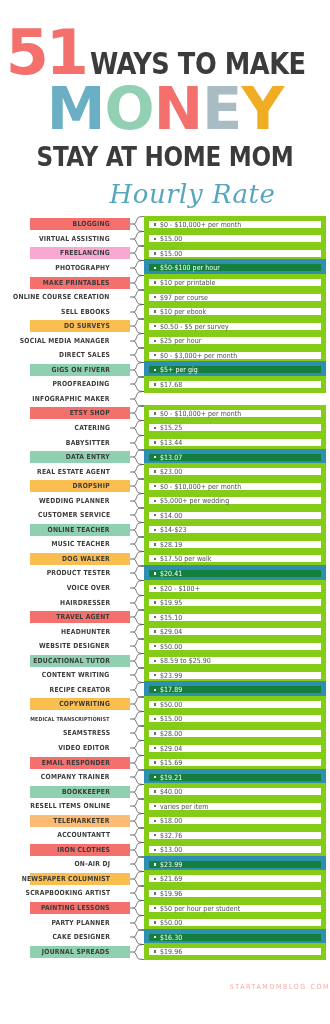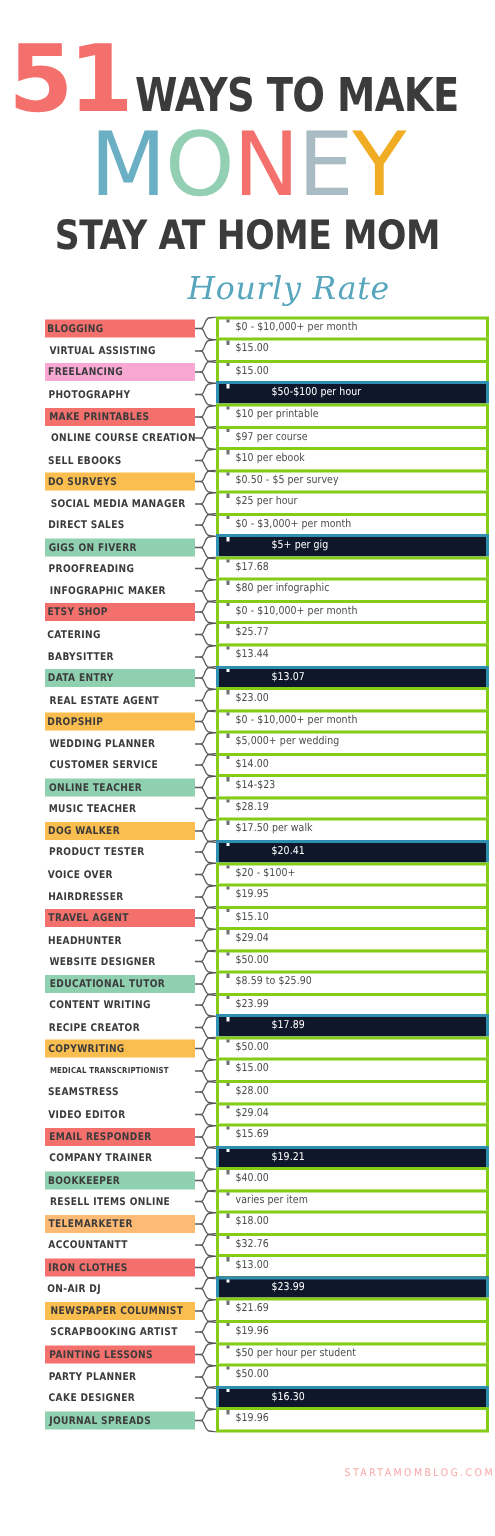--- a/index.html
+++ b/index.html
@@ -42,21 +42,21 @@
     font-weight: bold;
     font-size: 31px;
     color: #3b3b3b;
     letter-spacing: -0.5px;
     transform: scaleX(0.92);
     transform-origin: left bottom;
   }
   .title-money {
     margin-top: 2px;
     font-family: "DejaVu Sans", sans-serif;
-    font-weight: normal;
+    font-weight: bold;
     font-size: 59px;
     letter-spacing: -1px;
     line-height: 0.95;
   }
   .title-money span { display: inline-block; }
   .m-l1 { color: #6aafc4; }
   .m-l2 { color: #93cfb2; }
   .m-l3 { color: #f4706c; }
   .m-l4 { color: #a9bcc4; }
   .m-l5 { color: #f0ad24; }
@@ -66,21 +66,21 @@
     font-weight: bold;
     font-size: 27px;
     color: #3b3b3b;
     letter-spacing: -0.3px;
     transform: scaleX(0.95);
   }
   .hourly-rate {
     margin-top: 7px;
     font-family: "DejaVu Serif", serif;
     font-style: italic;
-    font-size: 21px;
+    font-size: 26px;
     color: #58a6bd;
     padding-left: 55px;
     letter-spacing: 0.5px;
   }
 
   
   .list {
     position: relative;
     margin-top: 8px;
     padding-left: 30px;
@@ -89,22 +89,23 @@
   .row {
     display: flex;
     align-items: center;
     height: 14.55px;
   }
   .left {
     width: 100px;
     height: 12px;
     display: flex;
     align-items: center;
+    justify-content: flex-end;
     flex: 0 0 100px;
-    padding-right: 8px;
+    padding-right: 20px;
     position: relative;
   }
   .left.tinted { border-radius: 0; }
   .left-label {
     font-family: "DejaVu Sans Condensed", "Liberation Sans Narrow", "Liberation Sans", sans-serif;
     font-size: 7px;
     font-weight: bold;
     color: #3b3b3b;
     letter-spacing: 0.25px;
     white-space: nowrap;
@@ -120,31 +121,30 @@
     height: 16px;
     display: flex;
     align-items: center;
     justify-content: center;
   }
   .brace svg { display: block; }
 
   .right {
     flex: 1 1 auto;
     height: 17px;
-    border: 2px solid #84cc16;
+    border: 5px solid #84cc16;
     background: #ffffff;
     display: flex;
-    align-items: flex-start;
+    align-items: center;
     padding-left: 5px;
     position: relative;
   }
   .right.hl {
-    background: #0f172a;
+    background: #15803d;
     border-color: #2e8fb0;
-    gap: 24px;
   }
   .bullet {
     width: 2.4px;
     height: 2.4px;
     background: #6d6f72;
     margin-right: 4px;
     flex: 0 0 auto;
   }
   .right.hl .bullet { background: #ffffff; }
   .right-label {
@@ -368,24 +368,20 @@
       <div class="row">
         <div class="left" style="background: transparent;">
           <span class="left-label">INFOGRAPHIC MAKER</span>
         </div>
         <div class="brace">
           <svg width="14" height="16" viewBox="0 0 14 16" fill="none">
   <path d="M0 8 H4 C6.4 8 6.4 1.4 9.2 1.0 L13.6 0.4" stroke="#58595b" stroke-width="0.85" fill="none" stroke-linecap="round"></path>
   <path d="M4 8 C6.4 8 6.4 14.6 9.2 15.0 L13.6 15.6" stroke="#58595b" stroke-width="0.85" fill="none" stroke-linecap="round"></path>
 </svg>
         </div>
-        <div class="right">
-          <span class="bullet"></span>
-          <span class="right-label">$80 per infographic</span>
-        </div>
       </div>
       <div class="row">
         <div class="left tinted" style="background: rgb(244, 112, 108);">
           <span class="left-label">ETSY SHOP</span>
         </div>
         <div class="brace">
           <svg width="14" height="16" viewBox="0 0 14 16" fill="none">
   <path d="M0 8 H4 C6.4 8 6.4 1.4 9.2 1.0 L13.6 0.4" stroke="#58595b" stroke-width="0.85" fill="none" stroke-linecap="round"></path>
   <path d="M4 8 C6.4 8 6.4 14.6 9.2 15.0 L13.6 15.6" stroke="#58595b" stroke-width="0.85" fill="none" stroke-linecap="round"></path>
 </svg>
@@ -400,21 +396,21 @@
           <span class="left-label">CATERING</span>
         </div>
         <div class="brace">
           <svg width="14" height="16" viewBox="0 0 14 16" fill="none">
   <path d="M0 8 H4 C6.4 8 6.4 1.4 9.2 1.0 L13.6 0.4" stroke="#58595b" stroke-width="0.85" fill="none" stroke-linecap="round"></path>
   <path d="M4 8 C6.4 8 6.4 14.6 9.2 15.0 L13.6 15.6" stroke="#58595b" stroke-width="0.85" fill="none" stroke-linecap="round"></path>
 </svg>
         </div>
         <div class="right">
           <span class="bullet"></span>
-          <span class="right-label">$25.77</span>
+          <span class="right-label">$15.25</span>
         </div>
       </div>
       <div class="row">
         <div class="left" style="background: transparent;">
           <span class="left-label">BABYSITTER</span>
         </div>
         <div class="brace">
           <svg width="14" height="16" viewBox="0 0 14 16" fill="none">
   <path d="M0 8 H4 C6.4 8 6.4 1.4 9.2 1.0 L13.6 0.4" stroke="#58595b" stroke-width="0.85" fill="none" stroke-linecap="round"></path>
   <path d="M4 8 C6.4 8 6.4 14.6 9.2 15.0 L13.6 15.6" stroke="#58595b" stroke-width="0.85" fill="none" stroke-linecap="round"></path>

